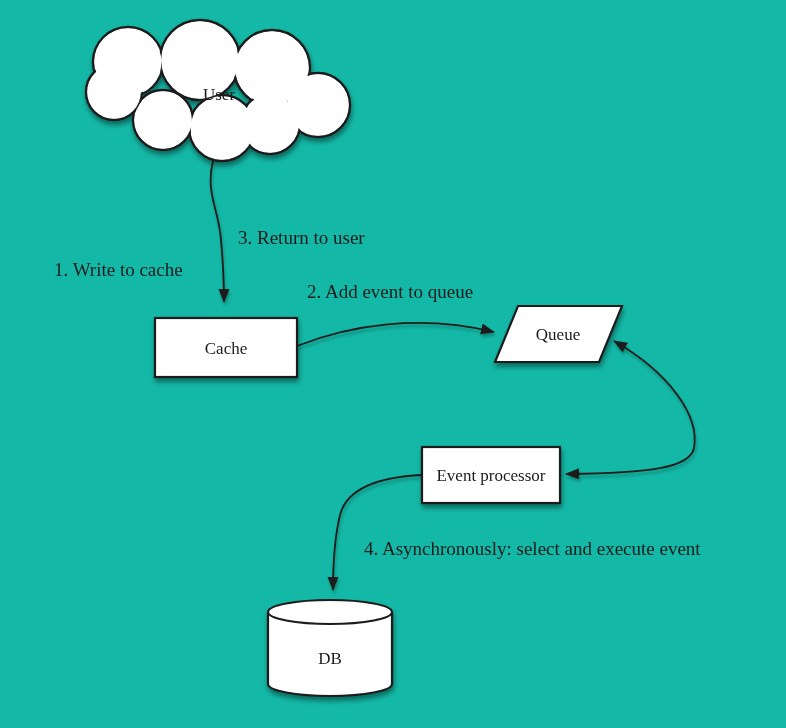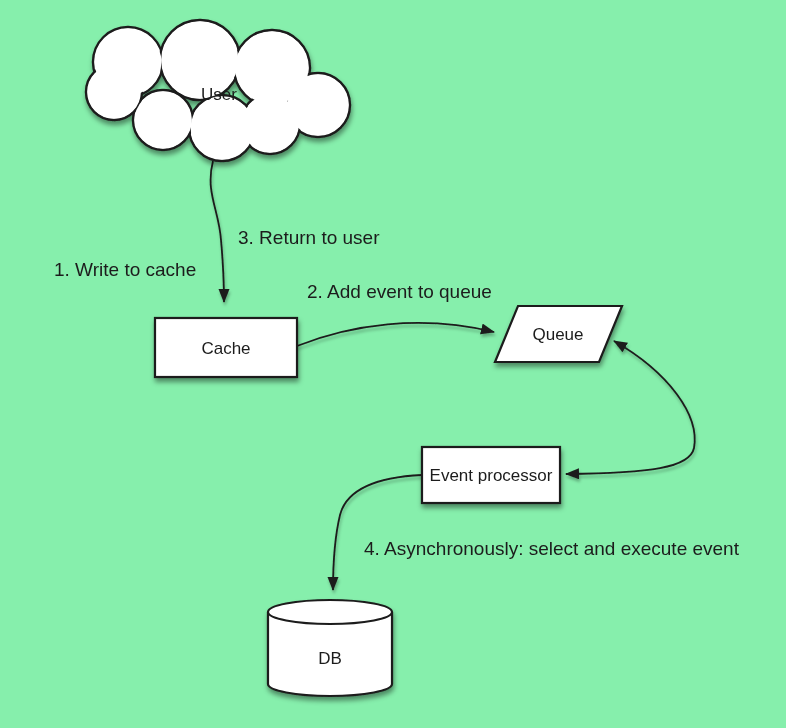--- a/index.html
+++ b/index.html
@@ -4,23 +4,23 @@
 <style>
   html, body {
     margin: 0;
     padding: 0;
     background: #ffffff;
   }
   .canvas {
     position: relative;
     width: 786px;
     height: 728px;
-    background: #86efac;
+    background: #14b8a6;
     overflow: hidden;
-    font-family: Liberation Sans, sans-serif;
+    font-family: Liberation Serif, serif;
   }
   svg { display: block; }
   .node-shape {
     fill: #ffffff;
     stroke: #1c1c1c;
     stroke-width: 2.2;
   }
   .cloud-bump {
     fill: #ffffff;
     stroke: #1c1c1c;

